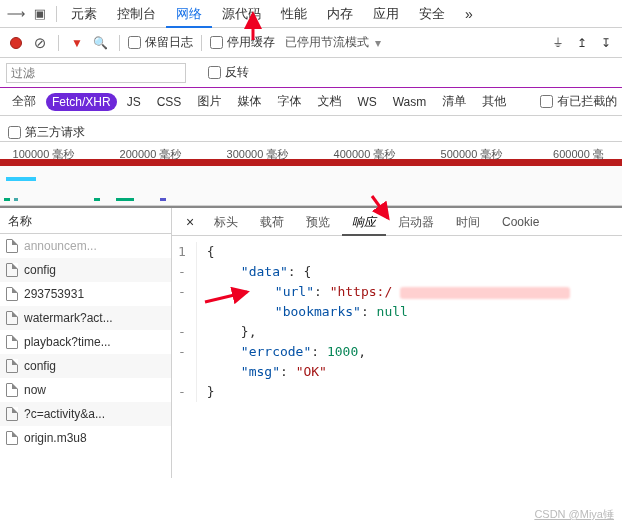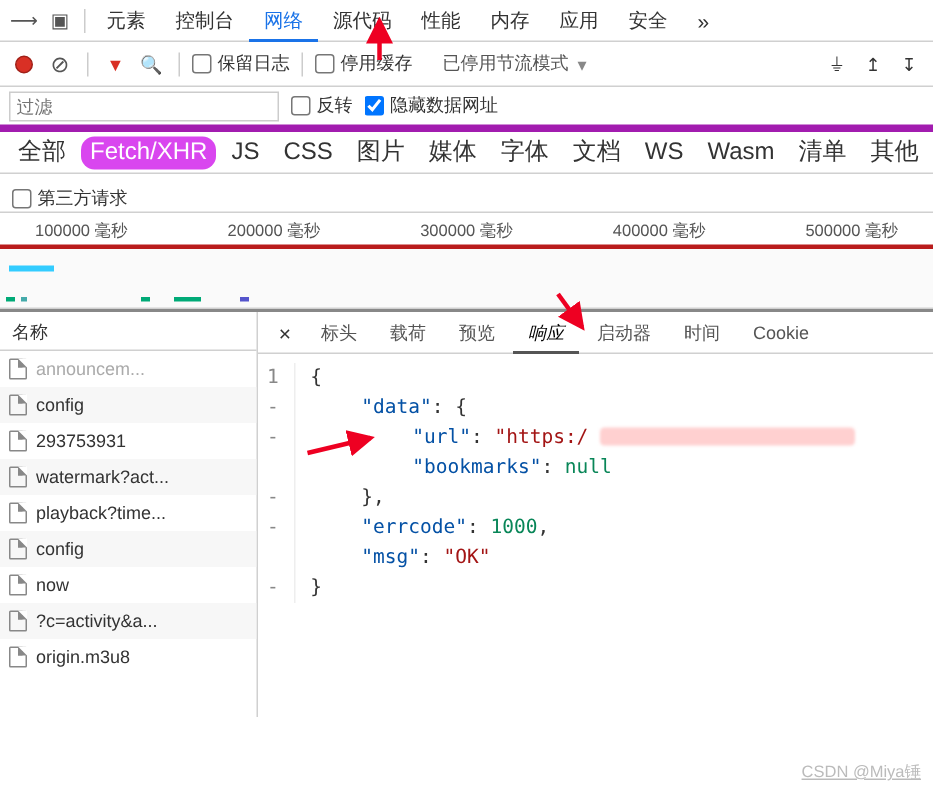--- a/index.html
+++ b/index.html
@@ -6,27 +6,27 @@
 body { font-family: "Microsoft YaHei", sans-serif; font-size: 12px; color: #333; background: #fff; width: 622px; height: 526px; overflow: hidden; position: relative; }
 .tabs-row { display: flex; align-items: center; height: 28px; border-bottom: 1px solid #d0d0d0; padding: 0 4px; position: relative; }
 .tab-icon { width: 24px; display: flex; justify-content: center; font-size: 13px; color: #555; cursor: pointer; }
 .tab-item { padding: 0 10px; height: 28px; line-height: 28px; cursor: pointer; font-size: 13px; color: #333; }
 .tab-active { color: #1a73e8; border-bottom: 2px solid #1a73e8; }
 .toolbar { display: flex; align-items: center; height: 30px; border-bottom: 1px solid #d0d0d0; padding: 0 6px; gap: 4px; }
 .tb-btn { width: 20px; height: 20px; display: flex; align-items: center; justify-content: center; cursor: pointer; }
 .sep { width: 1px; height: 16px; background: #ccc; margin: 0 4px; }
 .check-wrap { display: flex; align-items: center; gap: 4px; }
 .check-wrap input { margin: 0; }
-.filter-row { display: flex; align-items: center; height: 30px; border-bottom: 5px solid #a21caf; padding: 0 6px; gap: 8px; }
+.filter-row { display: flex; align-items: center; height: 30px; border-bottom: 1px solid #a21caf; padding: 0 6px; gap: 22px; }
 .filter-input { width: 180px; height: 20px; border: 1px solid #ccc; padding: 0 4px; font-size: 12px; }
 .type-row { display: flex; align-items: center; height: 28px; border-bottom: 1px solid #d0d0d0; padding: 0 6px; gap: 4px; white-space: nowrap; }
-.type-btn { padding: 2px 6px; border-radius: 9px; cursor: pointer; font-size: 16px; }
-.type-active { background: #d946ef; color: #fff; border-radius: 9px; text-align: center; }
+.type-btn { padding: 2px 6px; border-radius: 9px; cursor: pointer; font-size: 12px; }
+.type-active { background: #6d28d9; color: #fff; border-radius: 9px; text-align: center; }
 .thirdparty-row { display: flex; align-items: flex-end; height: 26px; border-bottom: 1px solid #d0d0d0; padding: 0 8px; gap: 6px; }
-.timeline { height: 24px; border-bottom: 3px solid #b91c1c; display: flex; gap: 20px; }
+.timeline { height: 24px; border-bottom: 7px solid #b91c1c; display: flex; gap: 20px; }
 .tick { flex: 1; text-align: center; font-size: 11px; color: #555; line-height: 24px; }
 .spark { height: 40px; border-bottom: 1px solid #d0d0d0; position: relative; background: #fafafa; }
 .spark span { position: absolute; bottom: 4px; height: 3px; }
 .split { display: flex; border-top: 2px solid #888; height: 272px; }
 .left { width: 172px; border-right: 1px solid #d0d0d0; display: flex; flex-direction: column; }
 .col-head { height: 26px; line-height: 26px; padding: 0 8px; font-weight: normal; border-bottom: 1px solid #d0d0d0; font-size: 12px; color: #333; }
 .list { overflow-y: hidden; }
 .row { display: flex; align-items: center; height: 24px; padding: 0 6px; gap: 6px; cursor: pointer; position: relative; }
 .row:nth-child(even){ background:#f7f7f7; }
 .row.sel { background: #e8e8e8; }
@@ -88,37 +88,33 @@
   <div class="sep"></div>
   <label class="check-wrap">
       <input type="checkbox" style="">
       <span>保留日志</span>
     </label>
   <div class="sep"></div>
   <label class="check-wrap">
       <input type="checkbox" style="">
       <span>停用缓存</span>
     </label>
-  <span style="margin-left:16px;color:#555">已停用节流模式</span>
+  <span style="margin-left:6px;color:#555">已停用节流模式</span>
   <span style="color:#888;margin-left:2px">▾</span>
   <div style="flex:1"></div>
   <div class="tb-btn">⏚</div>
   <div class="tb-btn">↥</div>
   <div class="tb-btn">↧</div>
 </div>
 
 <div class="filter-row">
   <input class="filter-input" placeholder="过滤" style="">
   <label class="check-wrap">
       <input type="checkbox" style="">
       <span>反转</span>
-    </label>
-  <label class="check-wrap">
-      <input type="checkbox" checked="" style="">
-      <span>隐藏数据网址</span>
     </label>
 </div>
 
 <div class="type-row">
   <span class="type-btn">全部</span>
   <span class="type-btn type-active">Fetch/XHR</span>
   <span class="type-btn">JS</span>
   <span class="type-btn">CSS</span>
   <span class="type-btn">图片</span>
   <span class="type-btn">媒体</span>
@@ -140,20 +136,21 @@
       <span>第三方请求</span>
     </label>
 </div>
 
 <div class="timeline">
   <div class="tick">100000 毫秒</div>
   <div class="tick">200000 毫秒</div>
   <div class="tick">300000 毫秒</div>
   <div class="tick">400000 毫秒</div>
   <div class="tick">500000 毫秒</div>
+  <div class="tick">600000 毫</div>
 </div>
 <div class="spark">
   <span style="left:4px;width:6px;background:#0a7"></span>
   <span style="left:14px;width:4px;background:#4aa"></span>
   <span style="left:94px;width:6px;background:#0a7"></span>
   <span style="left:116px;width:18px;background:#0a7"></span>
   <span style="left:160px;width:6px;background:#55c"></span>
   <span style="left:6px;bottom:24px;width:30px;height:4px;background:#3cf"></span>
 </div>
 

